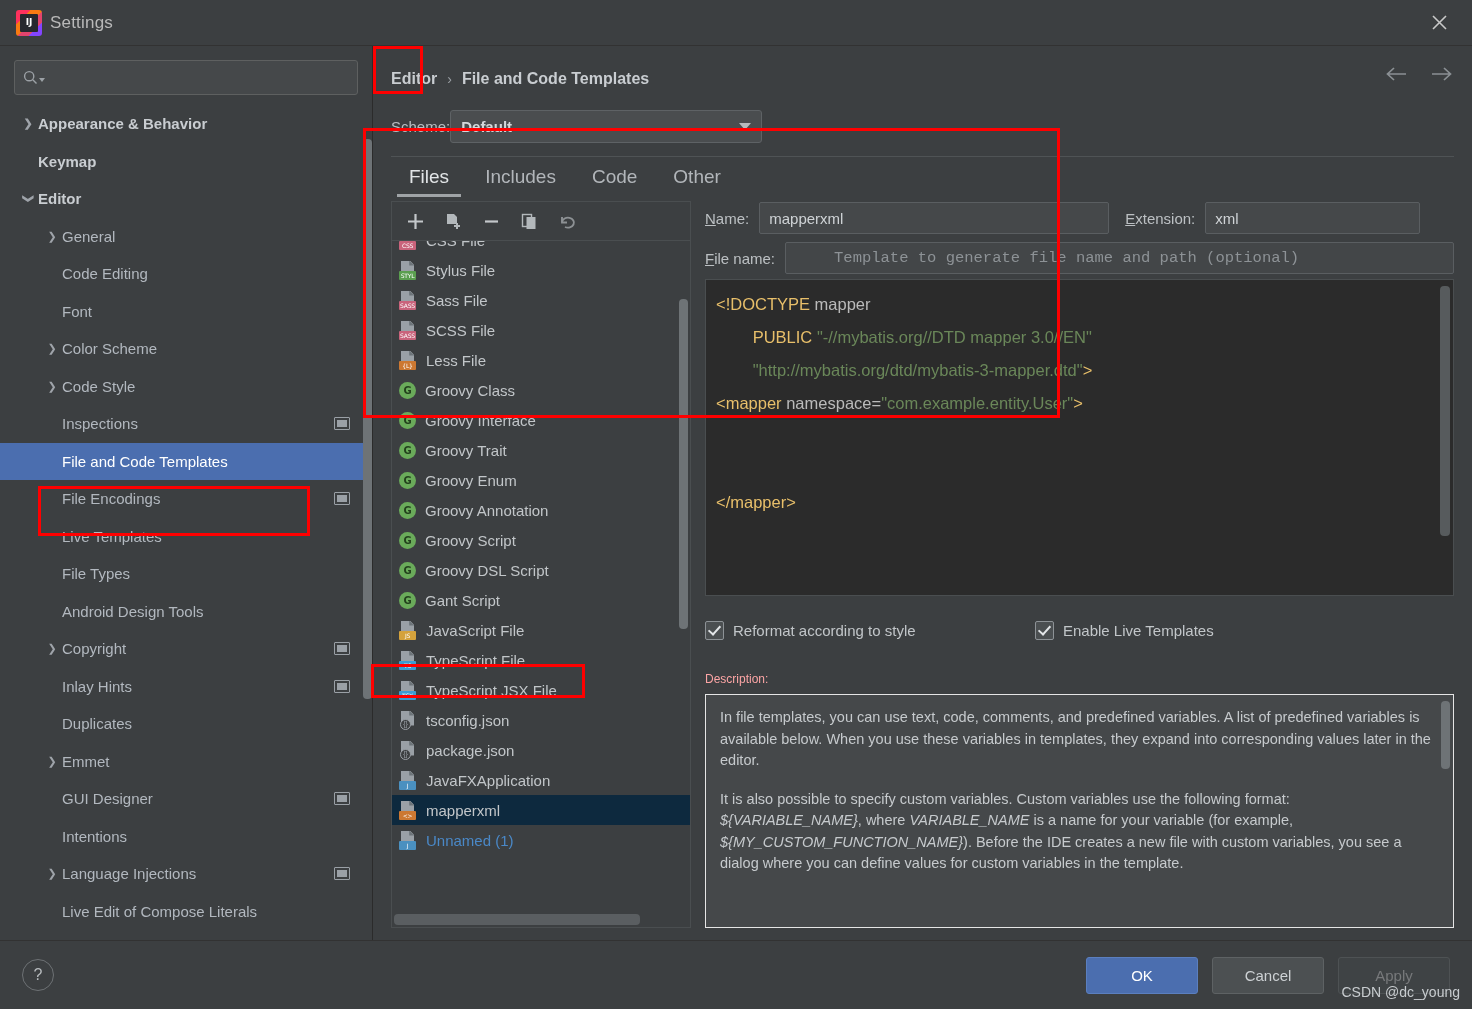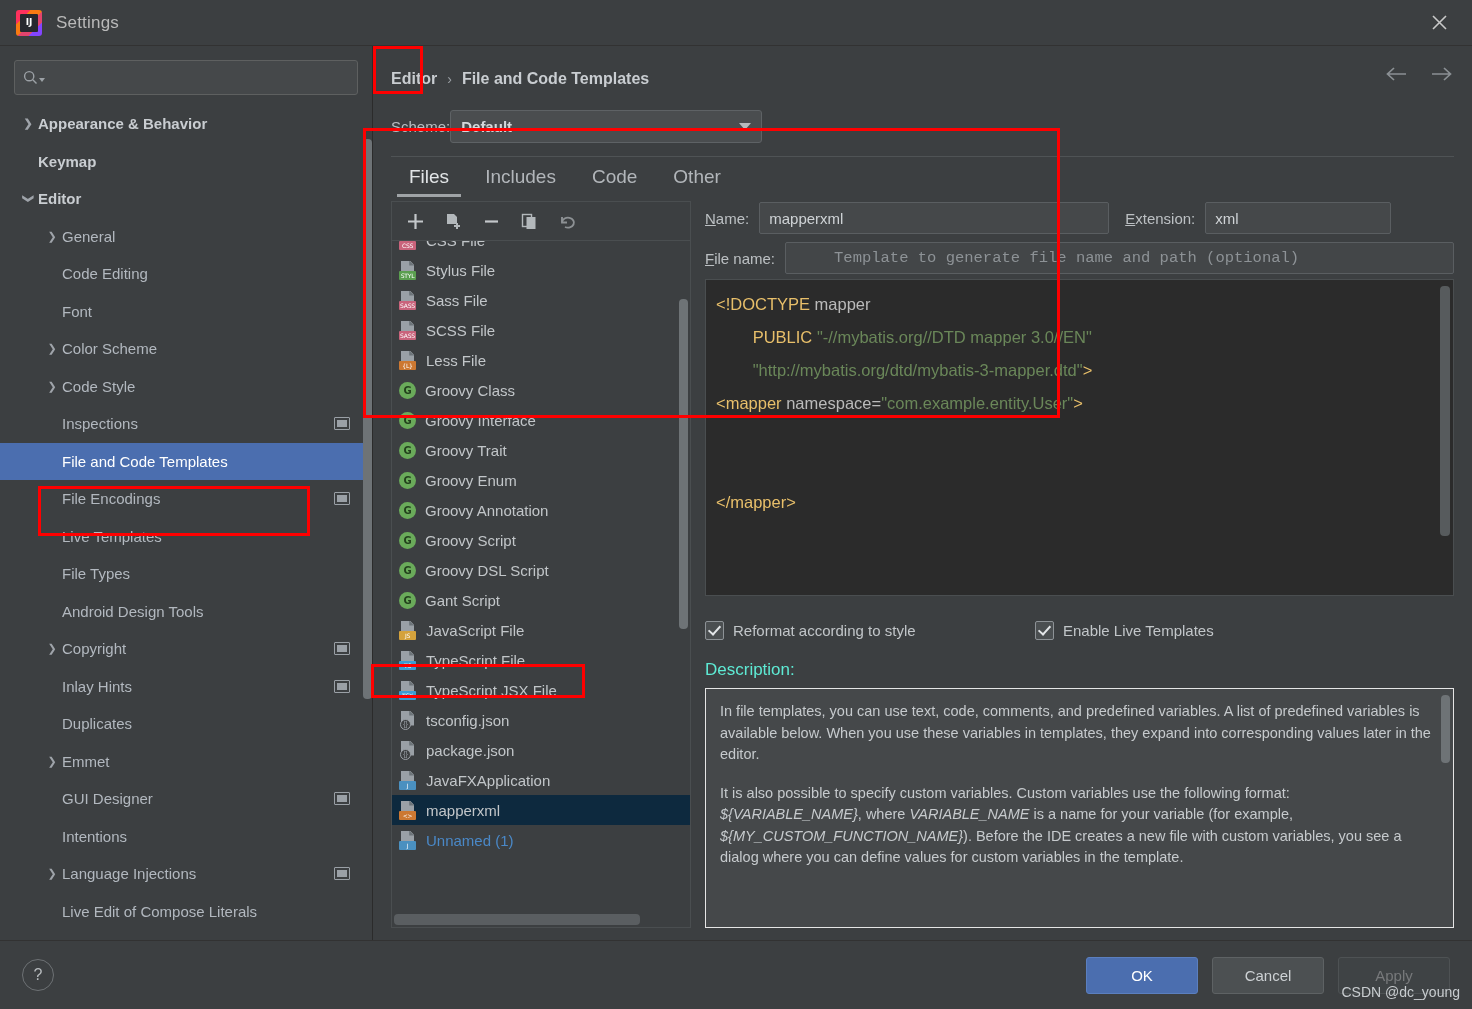--- a/index.html
+++ b/index.html
@@ -51,21 +51,21 @@
     background: #27282e;
     color: #fff;
     font-size: 9px;
     font-family: "DejaVu Sans", sans-serif;
     font-weight: bold;
     line-height: 16px;
     text-align: center;
     border-radius: 1px;
   }
   .title-text {
-    margin-left: 14px;
+    margin-left: 8px;
     font-size: 17px;
     color: #b9b9b9;
     letter-spacing: .2px;
   }
   .close-btn {
     position: absolute;
     right: 20px; top: 50%;
     transform: translateY(-50%);
     width: 26px; height: 26px;
     display: flex; align-items: center; justify-content: center;
@@ -424,21 +424,21 @@
     color: #cfd3d6;
     box-sizing: border-box;
   }
   .txtfield.placeholder {
     color: #8d9296;
     font-family: "Liberation Mono", monospace;
     font-size: 15.5px;
     background: #434648;
   }
   .name-field { width: 350px; }
-  .ext-field { width: 186px; }
+  .ext-field { width: 215px; }
   .filename-field { flex: 1; padding-left: 48px; }
 
   .editor-wrap {
     position: relative;
     border: 1px solid #4a4e50;
     background: #2b2b2b;
     height: 315px;
     margin-top: 2px;
     overflow: hidden;
   }
@@ -479,21 +479,21 @@
   }
   .chk-box::after {
     content: "";
     position: absolute;
     left: 5px; top: 1px;
     width: 5px; height: 10px;
     border: solid #e3e6e8;
     border-width: 0 2px 2px 0;
     transform: rotate(42deg);
   }
-  .desc-label { margin-top: 18px; font-size: 17px; color: #5eead4; }
+  .desc-label { margin-top: 30px; font-size: 12px; color: #fca5a5; }
   .desc-box {
     margin-top: 8px;
     flex: 1;
     min-height: 0;
     border: 1px solid #e5e5e5;
     background: #45484a;
     position: relative;
     overflow: hidden;
     padding: 12px 22px 0 14px;
   }

